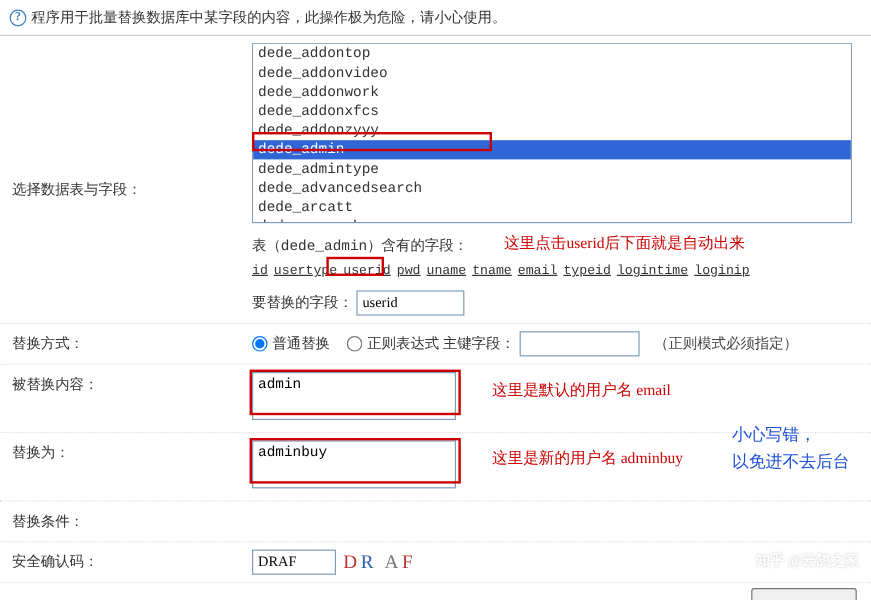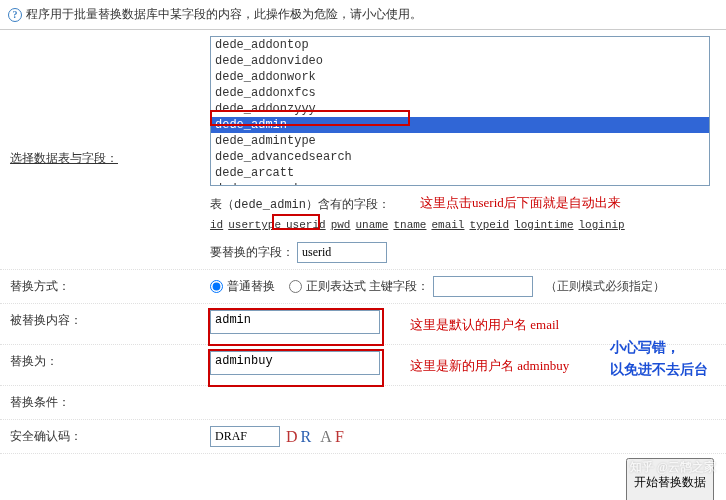--- a/index.html
+++ b/index.html
@@ -10,45 +10,45 @@
 .row { display: flex; border-bottom: 1px dotted #e0e0e0; }
 .label-cell { width: 200px; padding: 8px 10px; flex-shrink: 0; }
 .content-cell { flex: 1; padding: 6px 10px; position: relative; }
 .listbox { border: 1px solid #7e9db9; width: 500px; height: 150px; overflow-y: auto; background: #fff; font-family: "Courier New", monospace; font-size: 12px; }
 .listbox-item { padding: 1px 4px; cursor: pointer; }
 .listbox-item.selected { background: #3066d6; color: #fff; }
 .redbox { border: 2px solid #c00; position: absolute; pointer-events: none; }
 .field-list { margin-top: 8px; font-size: 12px; }
 .field-list a { color: #333; text-decoration: underline; margin-right: 2px; font-family: Liberation Mono, monospace; font-size: 11px; text-align: right; }
 .anno-red { color: #c00; font-size: 13px; position: absolute; }
-.anno-blue { color: #1b4fd6; font-size: 14px; position: absolute; line-height: 1.6; font-weight: bold; }
+.anno-blue { color: #1b4fd6; font-size: 14px; position: absolute; line-height: 1.6; }
 input[type=text] { border: 1px solid #7e9db9; padding: 2px 4px; font-size: 12px; font-family: inherit; }
 .radio-group { display: flex; align-items: center; gap: 4px; }
 .after-radio { margin-left: 8px; color: #444; }
-.textarea-box { border: 1px solid #7e9db9; width: 170px; height: 24px; padding: 2px 4px; font-family: "Courier New", monospace; font-size: 12px; resize: none; }
+.textarea-box { border: 1px solid #7e9db9; width: 170px; height: 40px; padding: 2px 4px; font-family: "Courier New", monospace; font-size: 12px; resize: none; }
 .captcha { display: inline-flex; align-items: center; gap: 6px; }
 .captcha-img { font-family: Georgia, serif; font-size: 16px; letter-spacing: 3px; }
 .captcha-img .r { color: #b33; } .captcha-img .b { color: #2b5fb0; } .captcha-img .g { color: #777; }
 .submit-row { text-align: right; padding: 4px 12px; border-bottom: 1px dotted #e0e0e0; }
 .submit-btn { font-size: 12px; padding: 14px 6px; }
 .watermark { position: fixed; right: 10px; bottom: 24px; color: #fff; opacity: .5; font-size: 12px; text-shadow: 0 0 2px #888; pointer-events:none;font-weight:bold; }
 .mono { font-family: "Courier New", monospace; }
 </style>
 </head>
 <body>
 
 <div class="warning-bar">
   <span class="warning-icon">?</span>
   <span>程序用于批量替换数据库中某字段的内容，此操作极为危险，请小心使用。</span>
 </div>
 
 <div class="body-area">
 
 <div class="row" style="align-items:flex-start;">
-  <div class="label-cell" style="padding-top:120px;text-decoration:underline;">选择数据表与字段：</div>
+  <div class="label-cell" style="padding-top:120px;">选择数据表与字段：</div>
   <div class="content-cell">
     <div class="listbox" id="listbox">
           <div class="listbox-item">dede_addontop</div>
           <div class="listbox-item">dede_addonvideo</div>
           <div class="listbox-item">dede_addonwork</div>
           <div class="listbox-item">dede_addonxfcs</div>
           <div class="listbox-item">dede_addonzyyy</div>
           <div class="listbox-item selected">dede_admin</div>
           <div class="listbox-item">dede_admintype</div>
           <div class="listbox-item">dede_advancedsearch</div>

